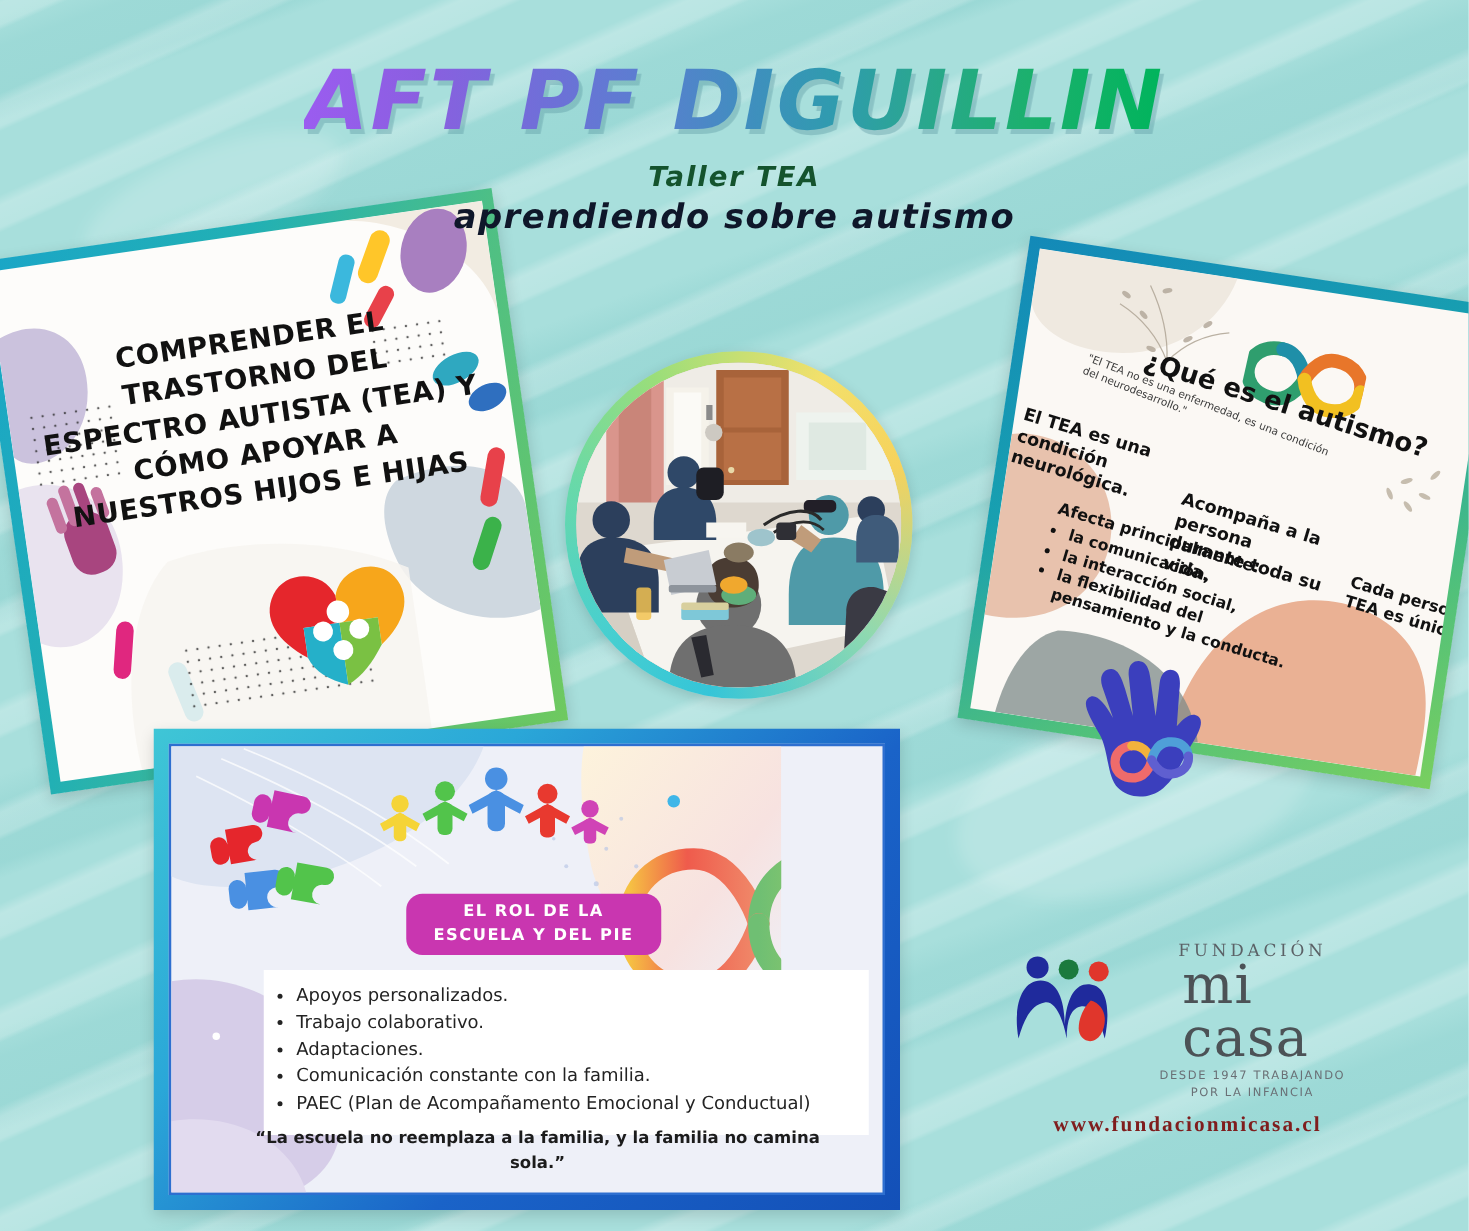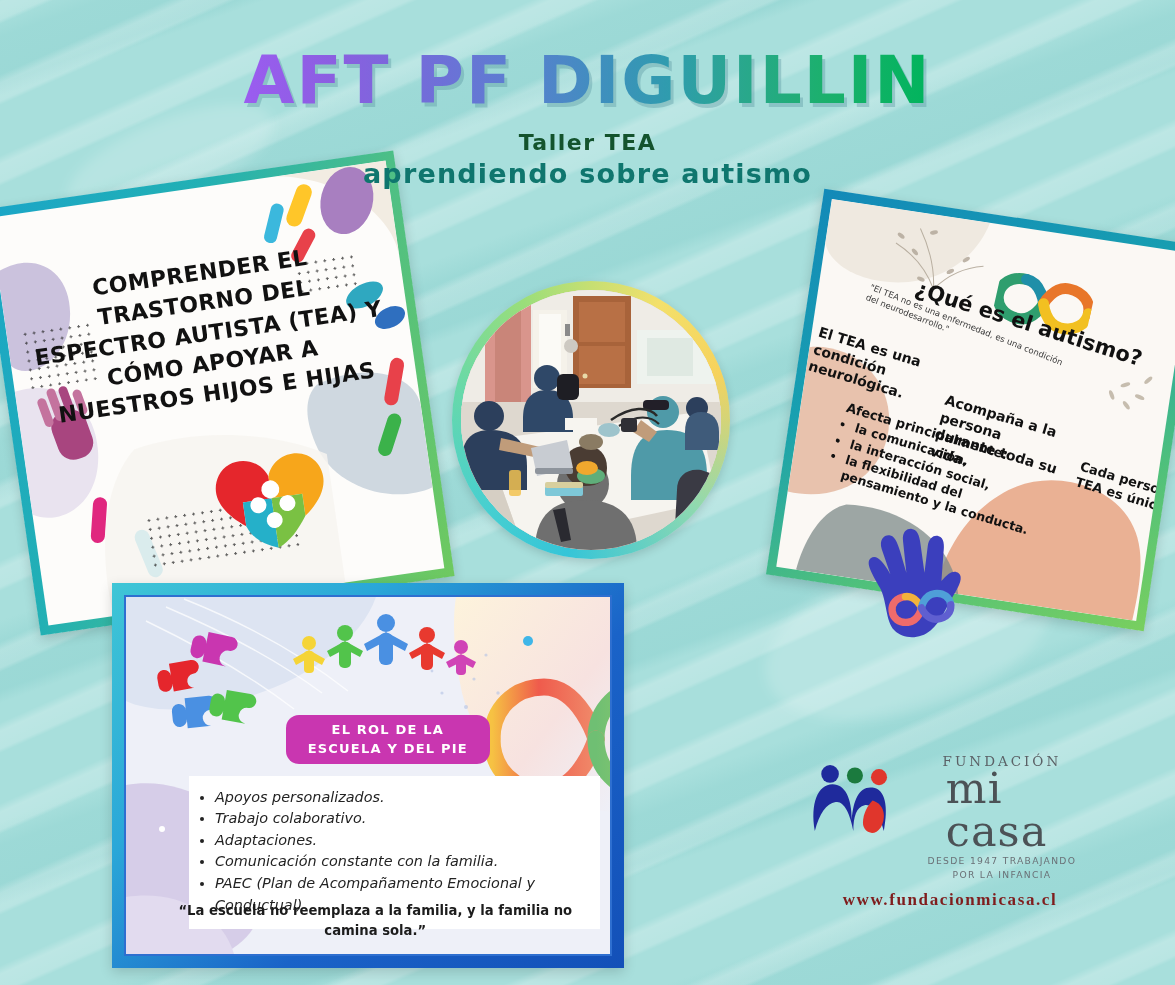--- a/index.html
+++ b/index.html
@@ -39,21 +39,21 @@
   .bg-blob {
     position:absolute; border-radius:50%;
     background: rgba(255,255,255,0.17);
     filter: blur(6px);
     pointer-events:none;
   }
 
   
   .headline-wrap {
     position: absolute; left: 0; right: 0; top: 48px;
-    text-align: center; z-index: 30;
+    text-align: center; z-index: 30; font-style: italic;
   }
   .headline {
     display:inline-block;
     font-family: "DejaVu Sans", sans-serif;
     font-size: 66px;
     font-weight: 900;
     letter-spacing: 2px;
     line-height: 1;
     background-image: linear-gradient(90deg,
         #9b5cf0 0%, #8a5fe0 14%, #6f6fd8 28%,
@@ -68,21 +68,21 @@
   }
   .subtitle-1 {
     margin-top: 16px;
     font-size: 22px; font-weight: 900;
     color: #14532d;
     letter-spacing: 1.5px;
     font-family: "DejaVu Sans", sans-serif;
   }
   .subtitle-2 {
     margin-top: 3px;
-    font-size: 27px; font-weight: 900; color: #0f766e;
+    font-size: 27px; font-weight: 900; color: #0f172a;
     letter-spacing: 1.2px;
     font-family: "DejaVu Sans", sans-serif;
   }
   .subtitle-3 {
     margin-top: 1px;
     font-size: 27px; font-weight: 900; color: #0d0d0d;
     letter-spacing: 1.2px;
     font-family: "DejaVu Sans", sans-serif;
   }
 
@@ -153,21 +153,21 @@
   }
   #s2-neuro  { left: 1%;  top: 36%; font-size: 14px; transform: rotate(8deg); width: 130px; }
   #s2-acomp  { left: 38%; top: 49%; font-size: 14px; transform: rotate(8deg); width: 130px; }
   #s2-cada   { left: 78%; top: 61%; font-size: 13px; transform: rotate(8deg); width: 110px; }
   #s2-afecta { left: 11%; top: 57%; font-size: 13px; transform: rotate(8deg); width: 230px; }
   #s2-afecta ul { margin: 1px 0 0 14px; }
   #s2-afecta li { font-size: 12.5px; line-height: 1.3; }
 
   
   #slide-rol {
-    left: 112px; top: 583px; width: 512px; height: 385px;
+    left: 123px; top: 583px; width: 597px; height: 385px;
     background: linear-gradient(135deg, #3fc6d6 0%, #2aa7d8 30%, #1a63c8 62%, #1350b8 100%);
     padding: 12px;
     box-shadow: 0 4px 12px rgba(0,0,0,0.16);
     z-index: 14;
   }
   #slide-rol .slide-inner {
     inset: 12px; background: #eef0f8;
     border: 2px solid #2e6fd0;
   }
   .pill-badge {
@@ -179,21 +179,20 @@
     color: #fff; font-weight: 800;
     font-size: 13px; letter-spacing: 1.2px;
     line-height: 1.45;
     font-family: "DejaVu Sans", sans-serif;
     z-index: 6;
   }
   .bullet-card {
     position:absolute; left: 13%; right: 2%; top: 50%;
     background: #fff; padding: 11px 0 13px 0;
     z-index: 6;
-    font-style: italic;
   }
   .bullet-card ul { margin-left: 26px; }
   .bullet-card li {
     font-size: 14.4px; color:#232323; line-height: 1.5;
     font-family: "DejaVu Sans", sans-serif;
   }
   .quote-line {
     position:absolute; left: 8%; right: 5%; bottom: 4%;
     text-align:center; font-size: 13.2px; font-weight: 800;
     color:#1c1c1c; line-height: 1.45;

